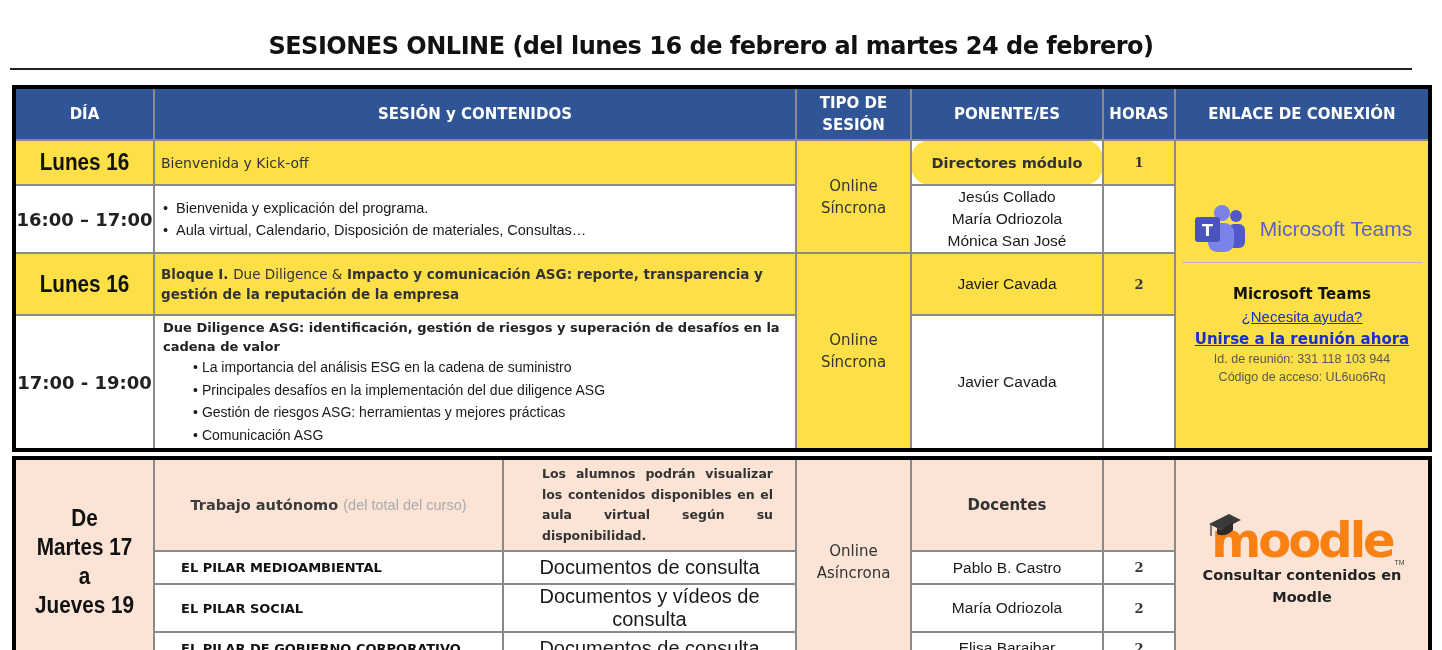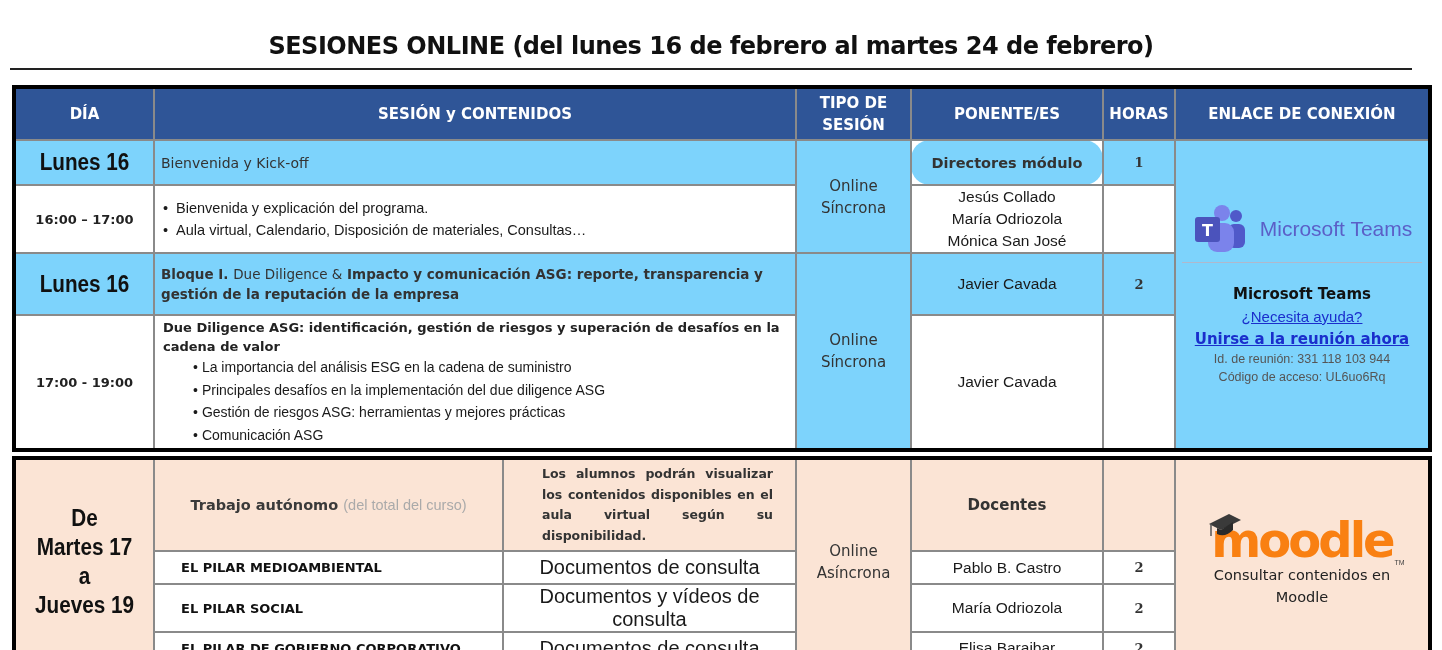--- a/index.html
+++ b/index.html
@@ -18,26 +18,26 @@
     border: 4px solid #000;
   }
   table.sched td, table.sched th { border: 2px solid #8a8a8a; vertical-align: middle; }
   #t1 { left: 12px; top: 85px; width: 1416px; padding-left: 48px; }
   #t2 { left: 12px; top: 456px; width: 1416px; }
 
   .hdr th {
     background: #2f5597; color: #fff; font-weight: bold; font-size: 15px;
     font-family: "DejaVu Sans", sans-serif; text-align: center; line-height: 22px;
   }
-  .blue { background: #7dd3fc; }
+  .blue { background: #fde047; }
   .peach { background: #fbe4d5; }
   .white { background: #ffffff; }
 
   .day { font-family: "Liberation Sans", sans-serif; font-weight: bold; font-size: 23px; text-align: center; color: #111; transform: scaleX(0.9); }
-  .time { font-weight: bold; font-size: 13px; text-align: center; font-family: "DejaVu Sans", sans-serif; color: #222; }
+  .time { font-weight: bold; font-size: 18px; text-align: center; font-family: "DejaVu Sans", sans-serif; color: #222; }
   .sess-title { font-size: 14px; color: #333; padding: 0 6px; font-weight: bold; font-family: "DejaVu Sans", sans-serif; }
   .sess-title .light { font-weight: normal; }
   .content { font-size: 14.5px; padding: 2px 8px; color: #1a1a1a; line-height: 22px; }
   .content ul { list-style: none; }
   .content li::before { content: "•"; margin-right: 8px; }
   .content .bold { font-weight: bold; font-family: "DejaVu Sans", sans-serif; font-size: 13px; line-height: 19px; color: #222; }
   .content .sub li { padding-left: 30px; font-size: 14px; line-height: 22.5px; }
   .content .sub li::before { margin-right: 4px; }
 
   .tipo { text-align: center; font-size: 15px; color: #333; line-height: 22px; font-family: "DejaVu Sans", sans-serif; }
@@ -57,21 +57,21 @@
   .trabajo { text-align: center; font-size: 14.5px; font-weight: bold; color: #3a3a3a; font-family: "DejaVu Sans", sans-serif; }
   .trabajo .grey { font-weight: normal; color: #aaa; font-family: "Liberation Sans", sans-serif; font-size: 14.5px; }
   .nota { font-size: 14px; color: #333; padding: 4px 22px 4px 38px; text-align: justify; line-height: 20.5px; font-weight: bold; font-family: "DejaVu Sans", sans-serif; font-size: 12.5px; }
   .pilar { font-size: 13px; padding-left: 26px; color: #111; font-family: "DejaVu Sans", sans-serif; font-weight: bold; }
   .recurso { text-align: center; font-size: 20px; color: #1a1a1a; }
   .docentes { text-align: center; font-weight: bold; font-size: 15px; color: #333; font-family: "DejaVu Sans", sans-serif; }
   .moodle-wrap { text-align: center; }
   .moodle-logo { position: relative; display: inline-block; height: 48px; }
   .moodle-word { font-family: "DejaVu Sans", sans-serif; font-weight: bold; font-size: 48px; color: #f98012; letter-spacing: -3px; line-height: 48px; }
   .moodle-tm { font-size: 7px; color: #444; position: absolute; right: -12px; bottom: -2px; }
-  .moodle-text { font-weight: normal; font-size: 14.5px; color: #222; line-height: 22px; font-family: "DejaVu Sans", sans-serif; }
+  .moodle-text { font-weight: bold; font-size: 14.5px; color: #222; line-height: 22px; font-family: "DejaVu Sans", sans-serif; }
 </style>
 </head>
 <body>
 
 <div class="page-title">SESIONES ONLINE (del lunes 16 de febrero al martes 24 de febrero)</div>
 <div class="title-rule"></div>
 
 <table class="sched" id="t1">
   <colgroup>
     <col style="width:140px">

